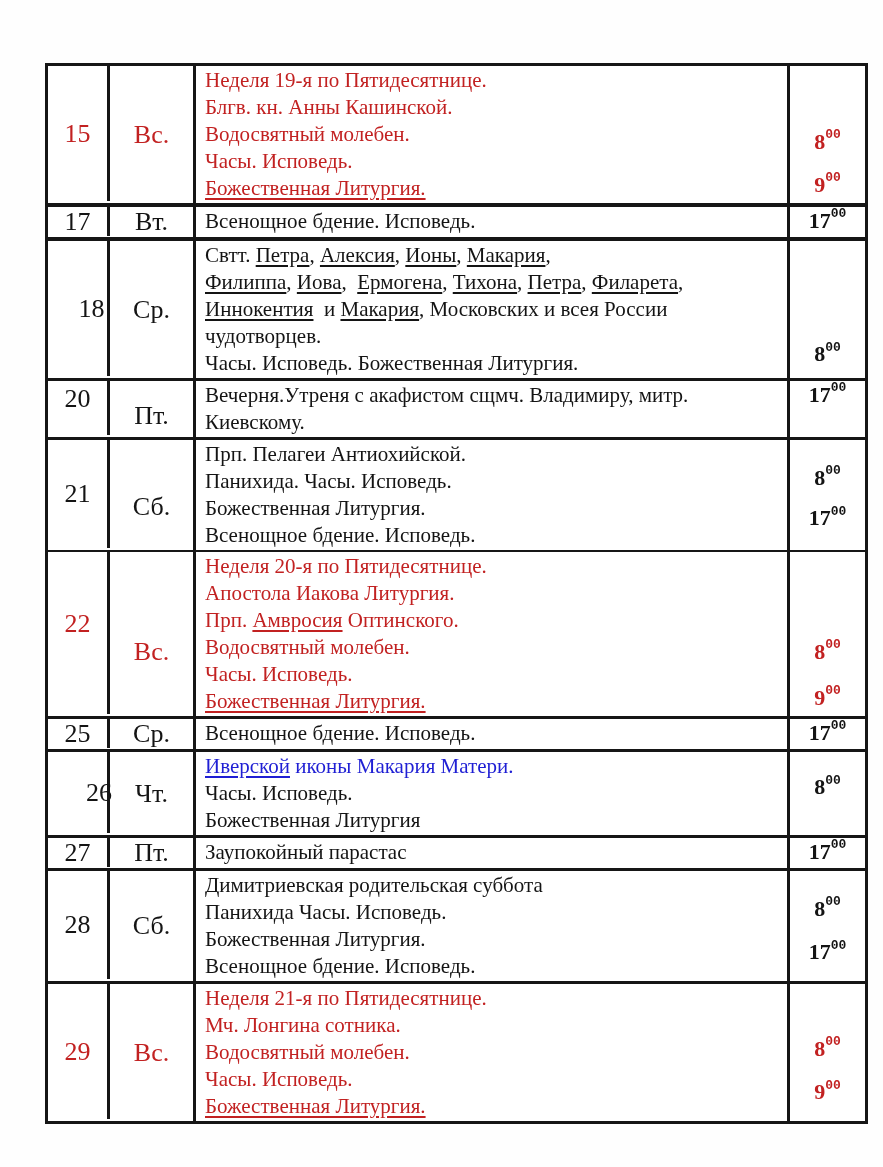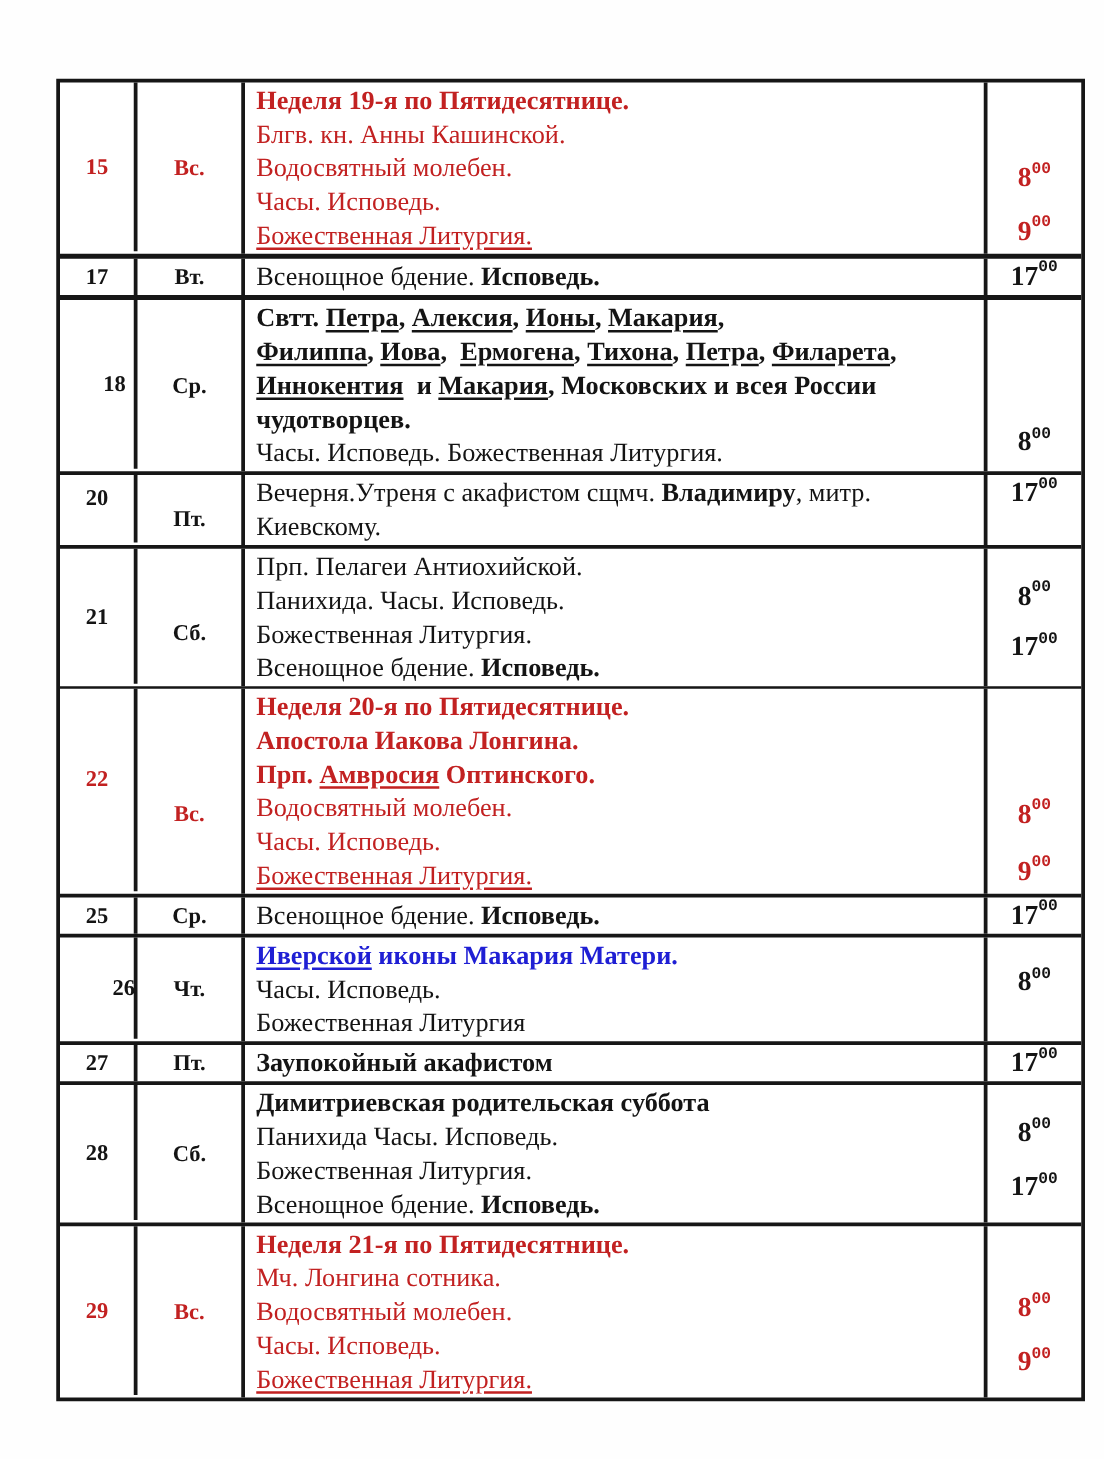--- a/index.html
+++ b/index.html
@@ -24,33 +24,33 @@
     border-bottom:3px solid #161616;
   }
   .row:last-child{border-bottom:none;}
   
   .row:nth-child(1),.row:nth-child(2){border-bottom-width:4px;}
   .row:nth-child(5){border-bottom-width:2px;}
   .cell{box-sizing:border-box;}
   .date-cell,.day-cell{
     border-right:3px solid #161616;
     display:flex;align-items:center;justify-content:center;
-    font-weight:bold;font-size:18px;
+    font-weight:normal;font-size:26px;
   }
   .services-cell{
     border-right:3px solid #161616;
     padding:1px 4px 1px 9px;
     overflow:hidden;
   }
   .time-cell{position:relative;overflow:hidden;}
   .line{
     height:27px;line-height:27px;
     font-size:21px;white-space:pre;
   }
-  .b{font-weight:bold;}
+  .b{font-weight:normal;}
   .u{text-decoration:underline;text-underline-offset:3px;text-decoration-thickness:2px;}
   .accent-red{color:var(--red);}
   .c-blue{color:var(--blue);}
   .time{
     position:absolute;left:0;width:100%;height:27px;
     display:flex;align-items:center;justify-content:center;
     font-weight:bold;font-size:22px;white-space:nowrap;
   }
   .time .sup{font-size:13px;position:relative;top:-7px;letter-spacing:0;font-family:Liberation Mono, monospace;}
   
@@ -172,21 +172,21 @@
       </div>
       <div class="row accent-red">
         <div class="cell date-cell" style="height: 162px;">
           <span class="date-text">22</span>
         </div>
         <div class="cell day-cell">
           <span class="day-text">Вс.</span>
         </div>
         <div class="cell services-cell">
           <div class="line"><span class="b ">Неделя 20-я по Пятидесятнице.</span></div>
-          <div class="line"><span class="b ">Апостола Иакова Лонгина.</span></div>
+          <div class="line"><span class="b ">Апостола Иакова Литургия.</span></div>
           <div class="line"><span class="b ">Прп. </span><span class="b u ">Амвросия</span><span class="b "> Оптинского.</span></div>
           <div class="line"><span class="">Водосвятный молебен.</span></div>
           <div class="line"><span class="">Часы. Исповедь.</span></div>
           <div class="line"><span class="u ">Божественная Литургия.</span></div>
         </div>
         <div class="cell time-cell" style="height: 162px;">
           <span class="time" style="top: 86.4px;">
             <span class="hour">8</span>
             <span class="sup">00</span>
           </span>
@@ -233,21 +233,21 @@
         </div>
       </div>
       <div class="row">
         <div class="cell date-cell" style="height: 29px;">
           <span class="date-text">27</span>
         </div>
         <div class="cell day-cell">
           <span class="day-text">Пт.</span>
         </div>
         <div class="cell services-cell">
-          <div class="line"><span class="b ">Заупокойный акафистом</span></div>
+          <div class="line"><span class="b ">Заупокойный парастас</span></div>
         </div>
         <div class="cell time-cell" style="height: 29px;">
           <span class="time" style="top: 0px;">
             <span class="hour">17</span>
             <span class="sup">00</span>
           </span>
         </div>
       </div>
       <div class="row">
         <div class="cell date-cell" style="height: 108px;">

